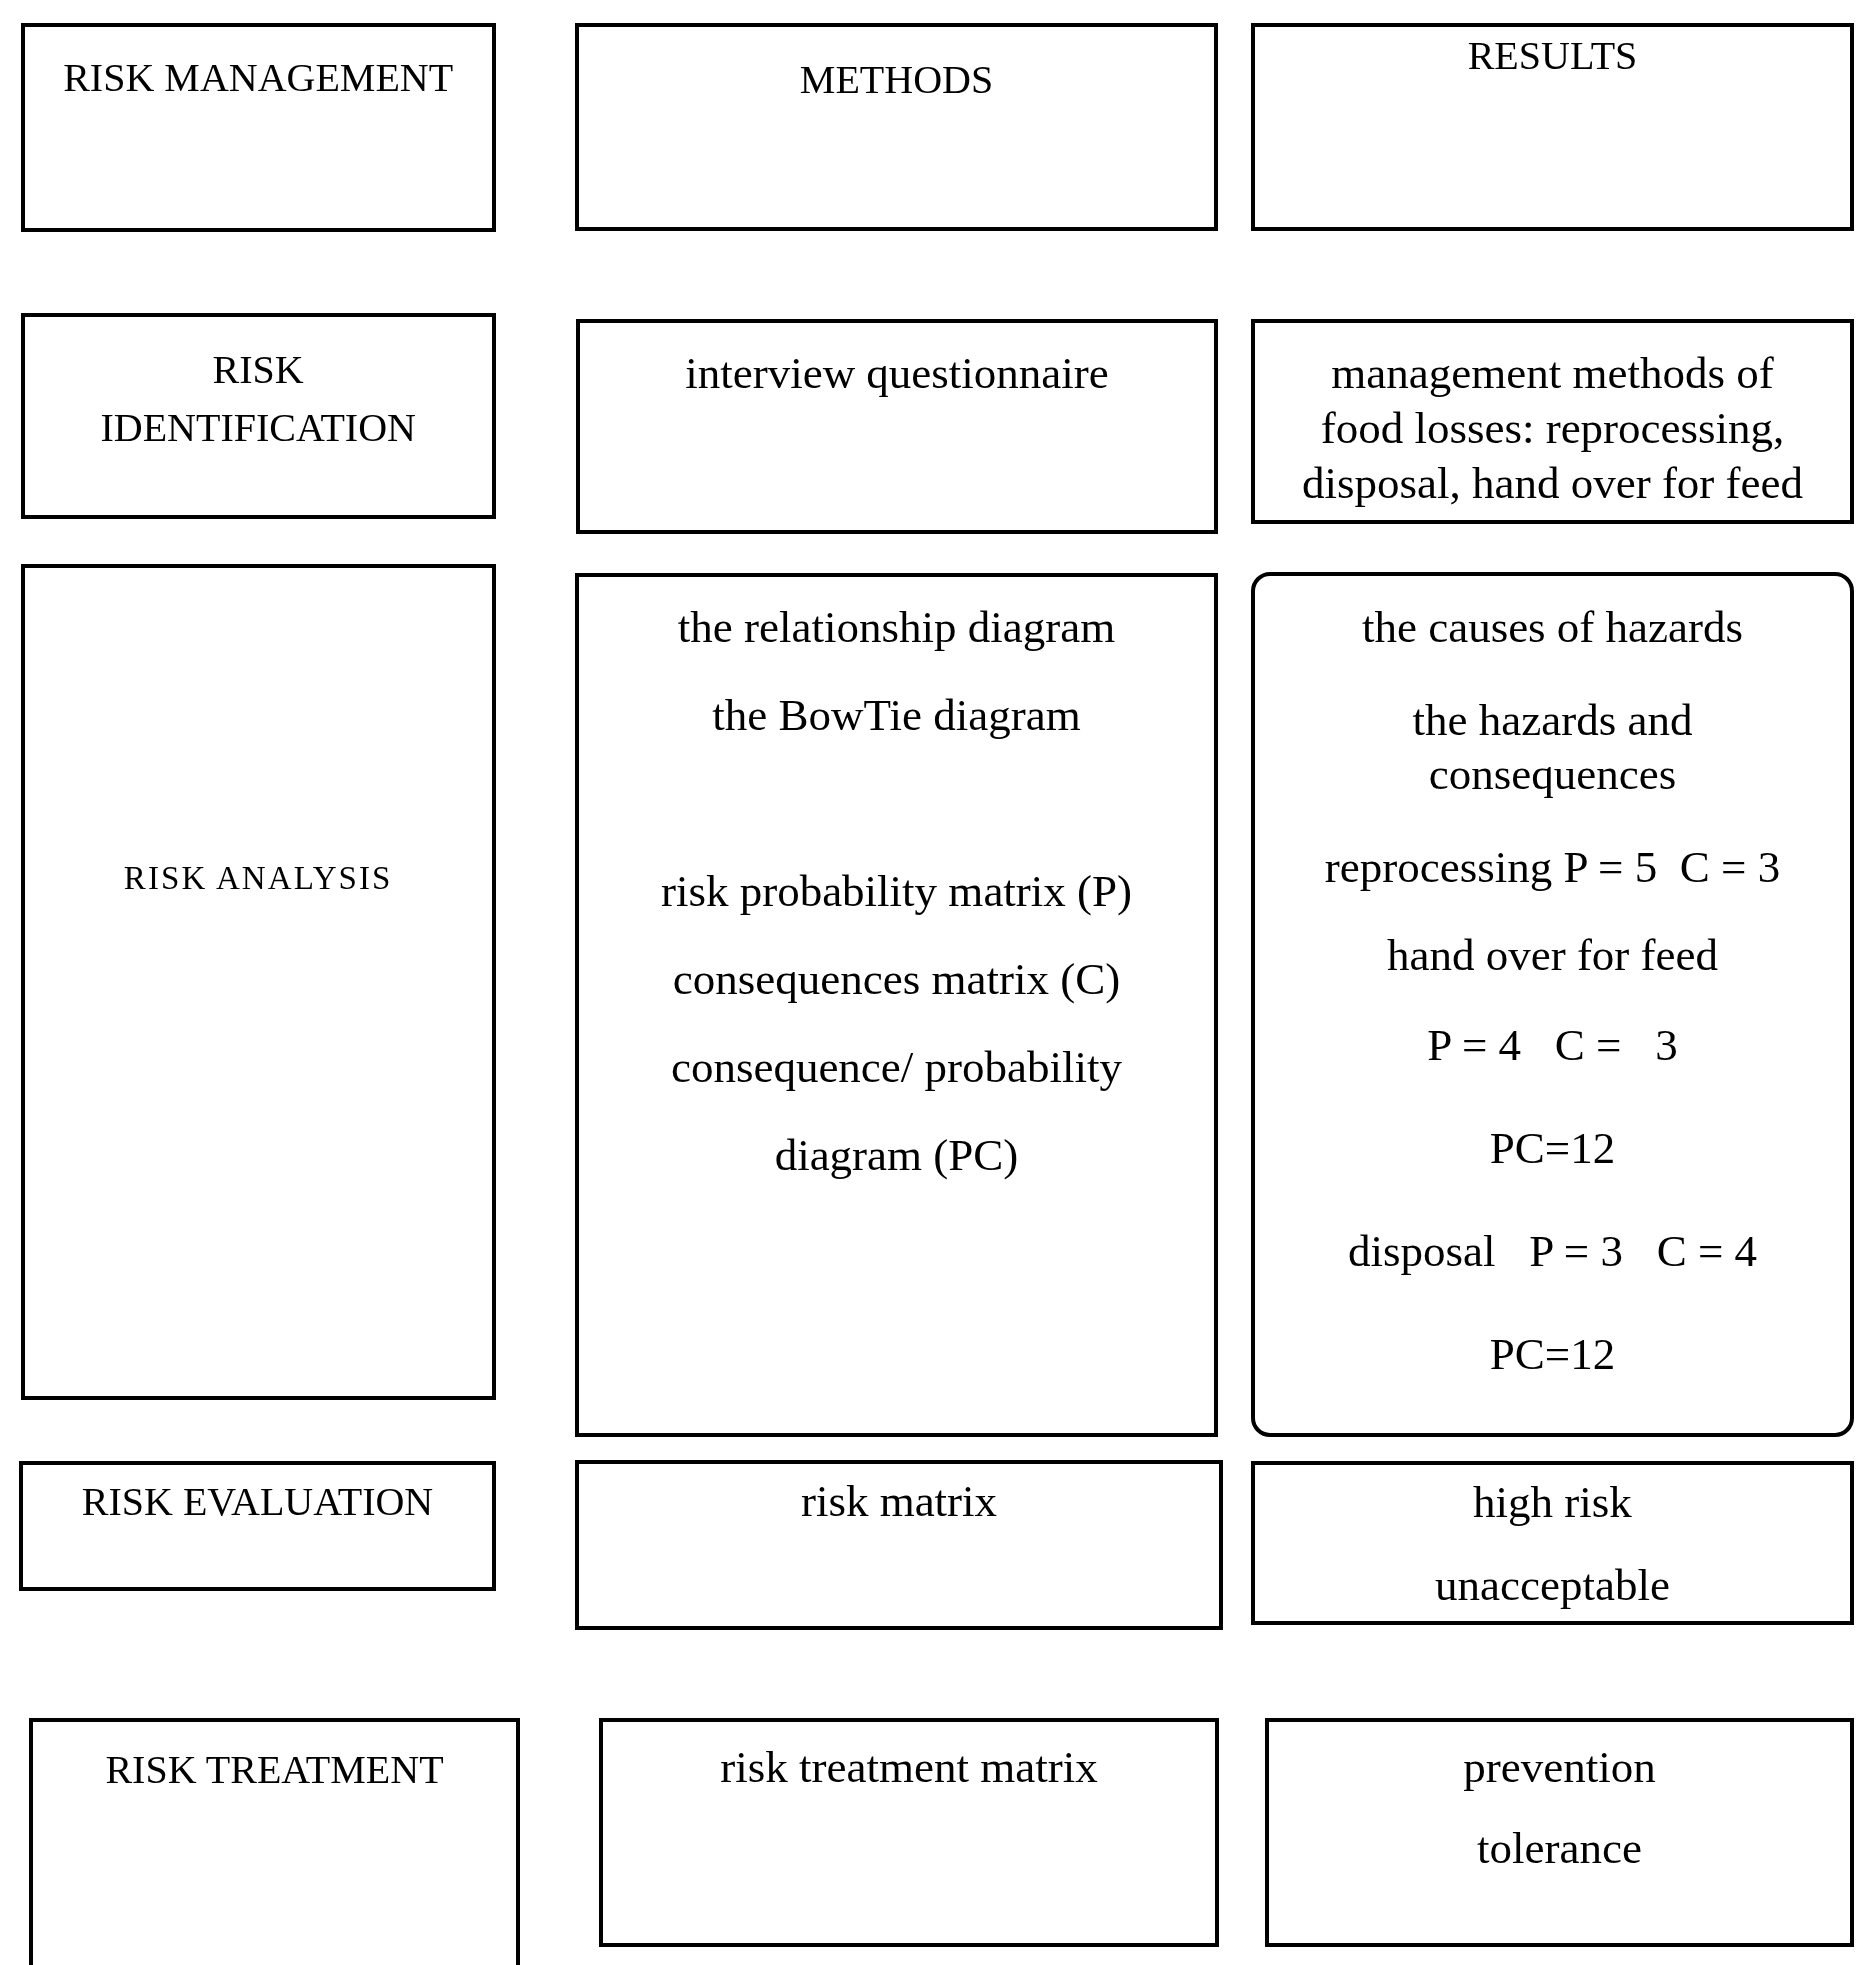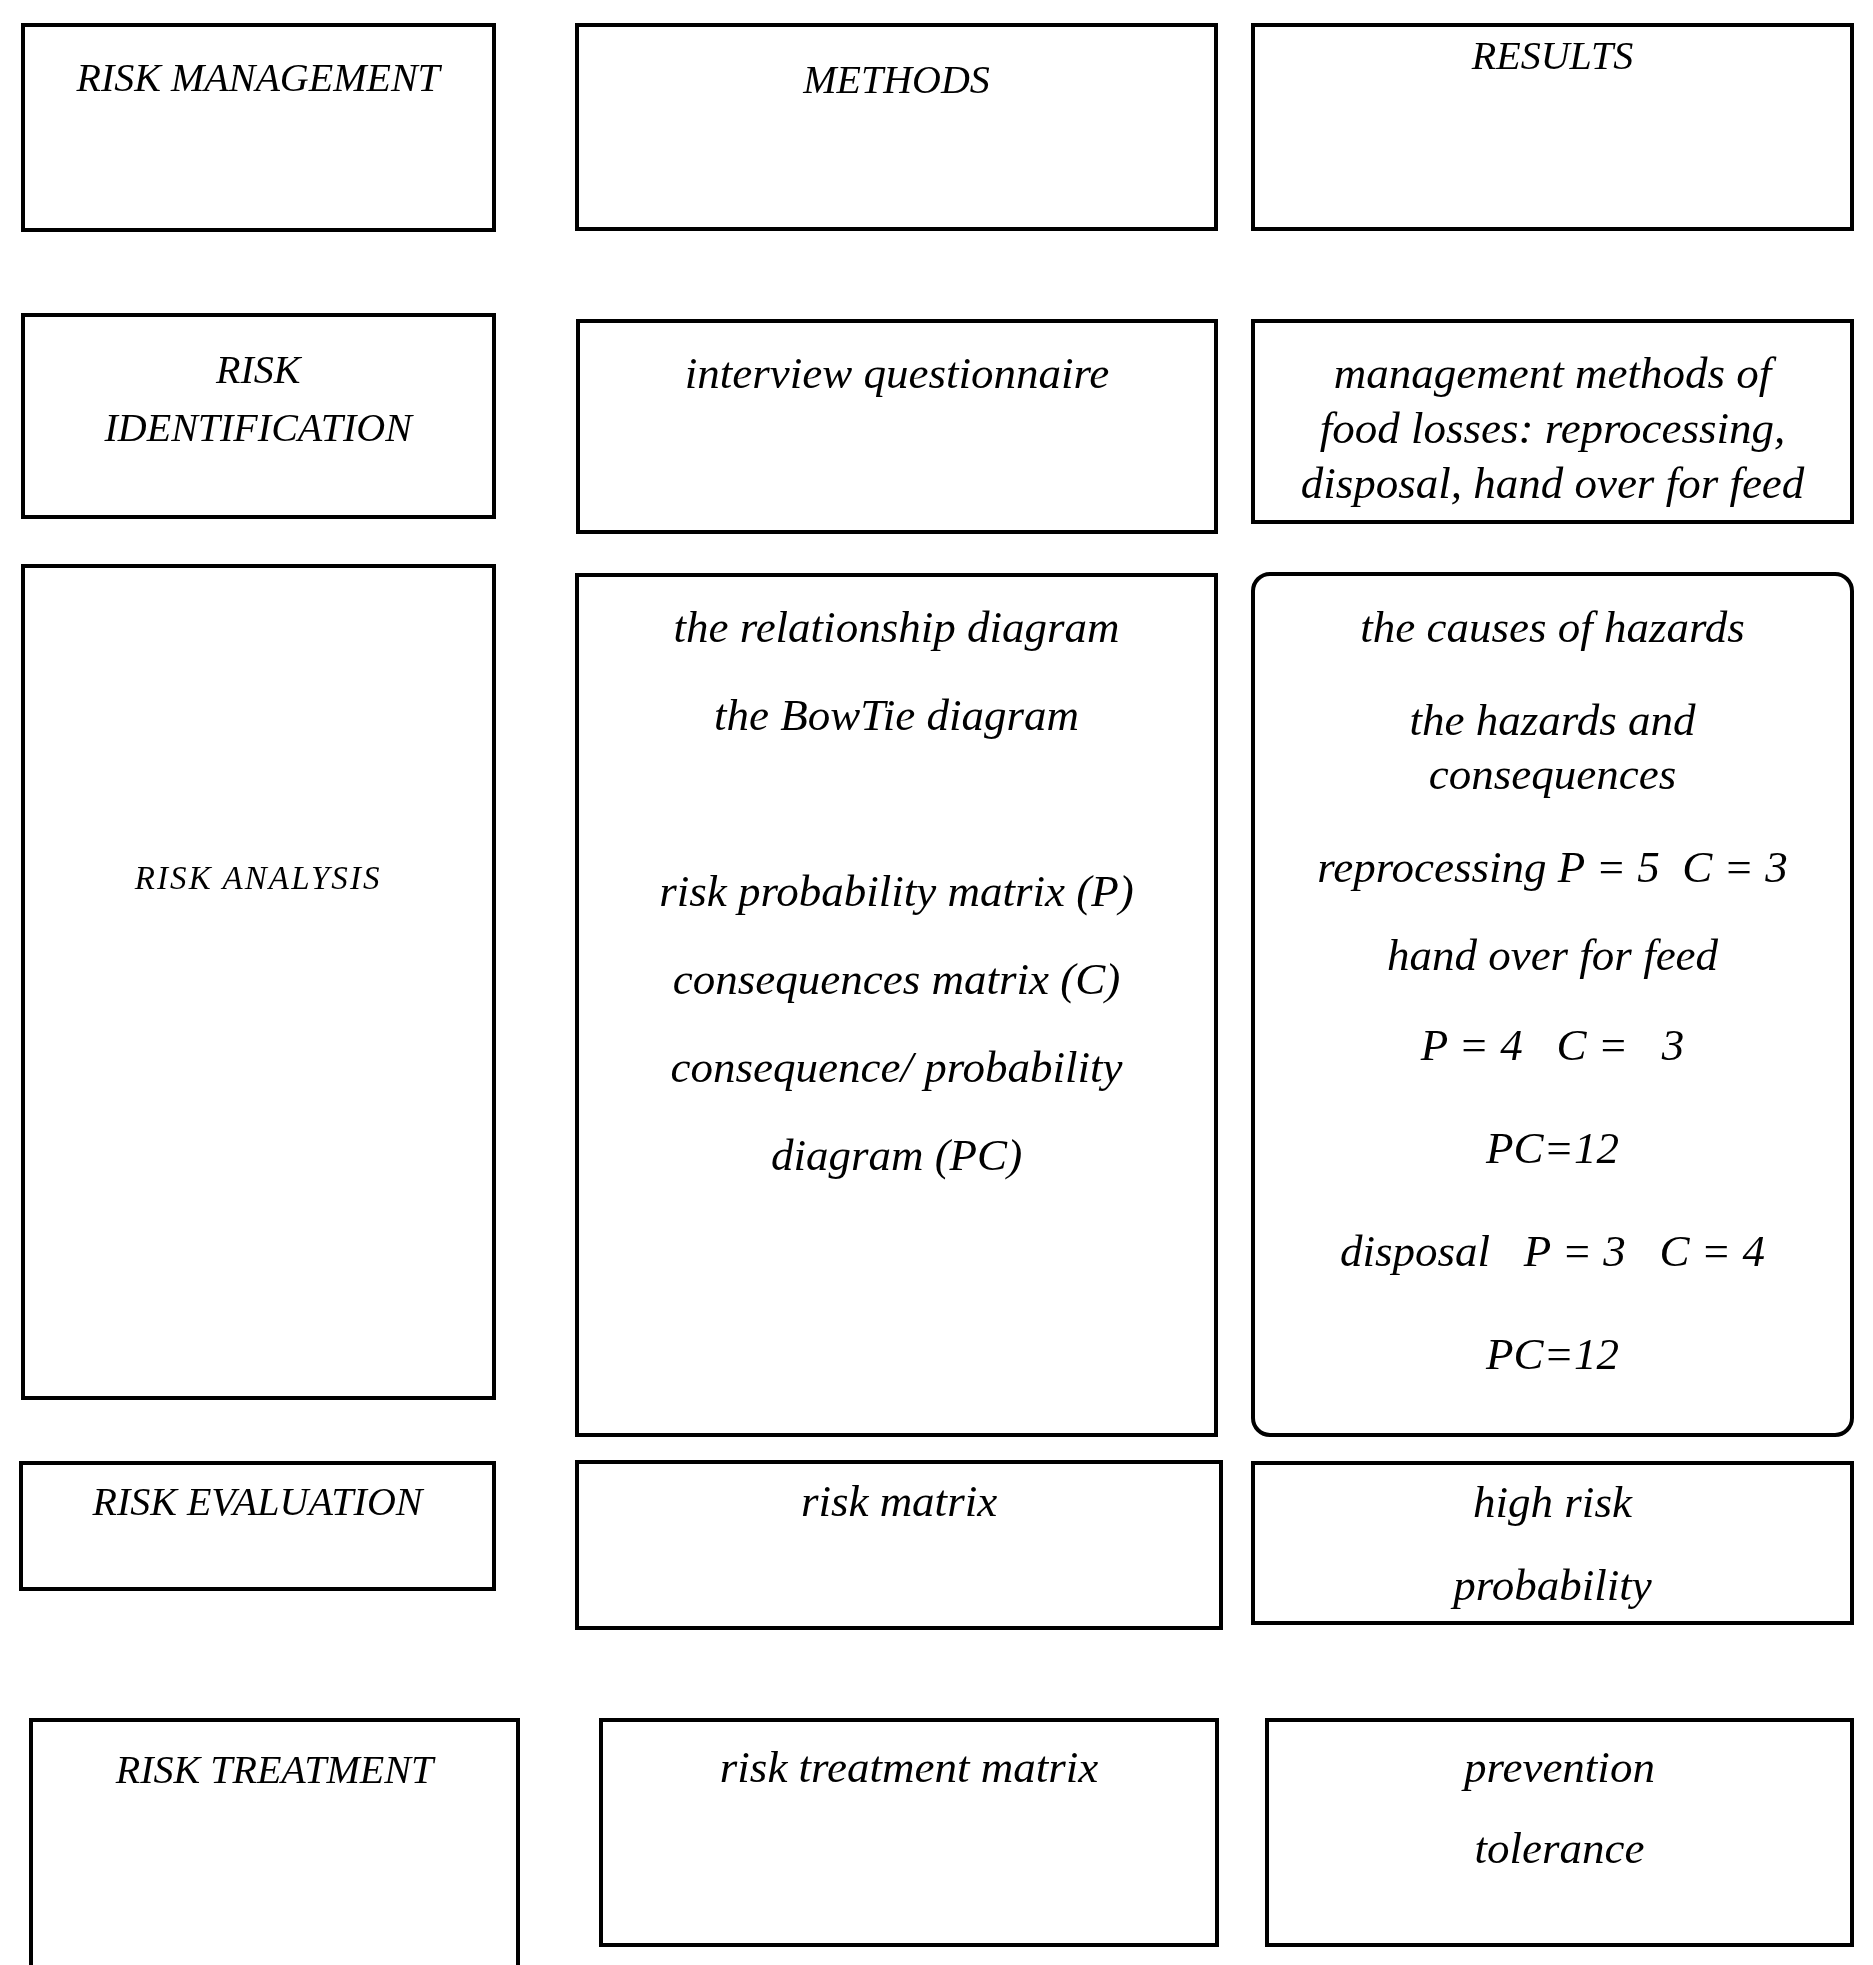--- a/index.html
+++ b/index.html
@@ -7,21 +7,20 @@
     padding: 0;
     background: #ffffff;
   }
   #canvas {
     position: relative;
     width: 1874px;
     height: 1965px;
     background: #ffffff;
     font-family: "Liberation Serif", serif;
     color: #000000;
-    font-style: italic;
   }
   .box {
     position: absolute;
     box-sizing: border-box;
     border: 4.6px solid #000000;
     background: #ffffff;
     text-align: center;
   }
   
   .hdr-line {
@@ -132,21 +131,21 @@
   </div>
 
   <div class="box" id="b41">
     <div class="hdr-line">RISK EVALUATION</div>
   </div>
   <div class="box" id="b42">
     <div class="body-line">risk matrix</div>
   </div>
   <div class="box" id="b43">
     <div class="body-line">high risk</div>
-    <div class="body-line mt50">probability</div>
+    <div class="body-line mt50">unacceptable</div>
   </div>
 
   <div class="box" id="b51">
     <div class="hdr-line">RISK TREATMENT</div>
   </div>
   <div class="box" id="b52">
     <div class="body-line">risk treatment matrix</div>
   </div>
   <div class="box" id="b53">
     <div class="body-line">prevention</div>

